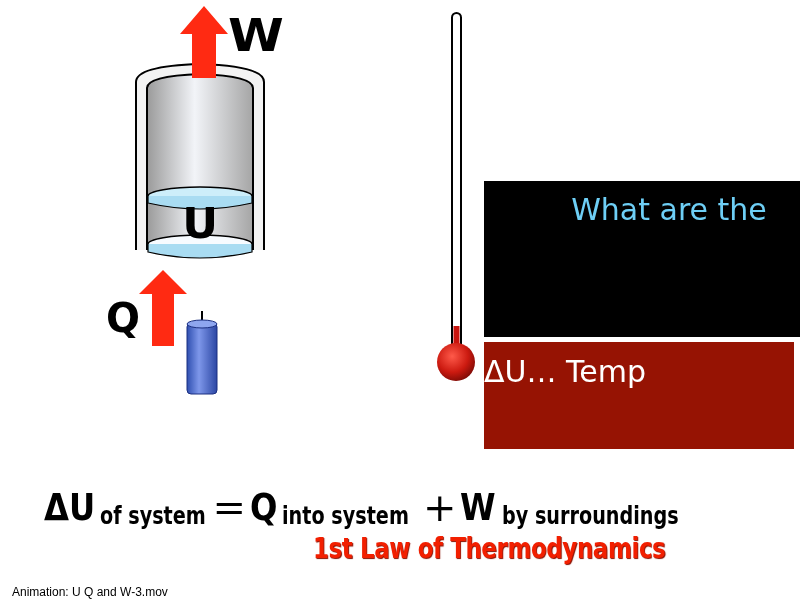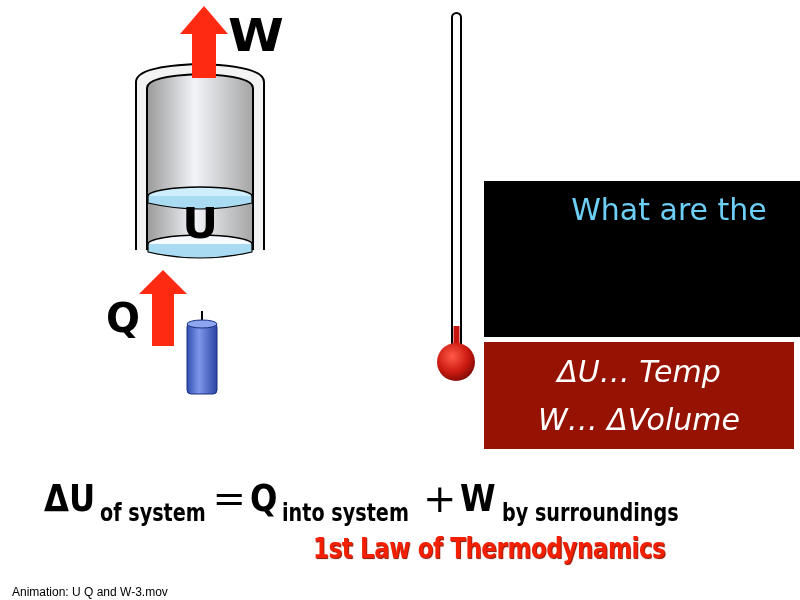--- a/index.html
+++ b/index.html
@@ -3,22 +3,22 @@
 <meta charset="utf-8">
 <style>
   html, body { margin:0; padding:0; }
   body { width:800px; height:600px; background:#ffffff; position:relative; overflow:hidden; font-family:"DejaVu Sans", sans-serif; }
   .abs { position:absolute; }
   .big-letter { font-family:"DejaVu Sans", sans-serif; font-weight:900; color:#000; }
   #lbl-w { left:228px; top:14px; font-size:44px; line-height:44px; transform:scaleX(1.15); transform-origin:left; }
   #lbl-q { left:106px; top:298px; font-size:40px; line-height:40px; }
   #lbl-u { left:183px; top:203px; font-size:42px; line-height:42px; transform:scaleX(1.05); }
   .qbox { left:484px; top:181px; width:370px; height:156px; background:#000; color:#6ecff6; text-align:center; font-family:"DejaVu Sans", sans-serif; font-size:30px; line-height:50px; padding-top:4px; box-sizing:border-box; }
-  .abox { left:484px; top:342px; width:310px; height:107px; background:#961303; color:#fff; text-align:center; font-family:"DejaVu Sans", sans-serif; font-size:30px; line-height:48px; padding-top:6px; box-sizing:border-box;font-style:italic; }
-  .eq { left:44px; top:468px; height:60px; font-family:"DejaVu Sans", sans-serif; font-weight:bold; color:#000; display:flex; align-items:center; white-space:nowrap; }
+  .abox { left:484px; top:342px; width:310px; height:107px; background:#961303; color:#fff; text-align:left; font-family:"DejaVu Sans", sans-serif; font-size:30px; line-height:48px; padding-top:6px; box-sizing:border-box; }
+  .eq { left:44px; top:468px; height:60px; font-family:"DejaVu Sans", sans-serif; font-weight:bold; color:#000; display:flex; align-items:flex-end; white-space:nowrap; }
   .eq .main { font-size:38px; line-height:42px; transform:scaleX(0.85); transform-origin:left; display:inline-block; }
   .eq .sub { font-size:24px; line-height:24px; margin-top:30px; transform:scaleX(0.8); transform-origin:left; display:inline-block; }
   .eq .op { font-family:"DejaVu Serif", serif; font-weight:normal; font-size:40px; line-height:42px; margin:0 4px; }
   .law { left:313px; top:532px; font-family:"DejaVu Sans", sans-serif; font-weight:bold; font-size:28px; color:#f21f00; text-shadow:1px 1px 1px #8a1000; transform:scaleX(0.82); transform-origin:left; white-space:nowrap; letter-spacing:-0.5px; }
   .caption { left:12px; top:585px; font-family:"Liberation Sans", sans-serif; font-size:12px; color:#000; }
 </style>
 </head>
 <body>
 
 <svg class="abs" style="left:0;top:0" width="800" height="600">
@@ -71,21 +71,20 @@
 <div class="abs big-letter" id="lbl-w">W</div>
 <div class="abs big-letter" id="lbl-q">Q</div>
 <div class="abs big-letter" id="lbl-u">U</div>
 
 <div class="abs qbox">
   <div>What are the</div>
 </div>
 
 <div class="abs abox">
   <div>ΔU… Temp</div>
-  <div>W… ΔVolume</div>
 </div>
 
 <div class="abs eq">
   <span class="main">ΔU</span>
   <span class="sub" style="margin-left:-4px">of system</span>
   <span class="op" style="margin-left:-20px">=</span>
   <span class="main">Q</span>
   <span class="sub">into system</span>
   <span class="op" style="margin-left:-18px">+</span>
   <span class="main">W</span>

